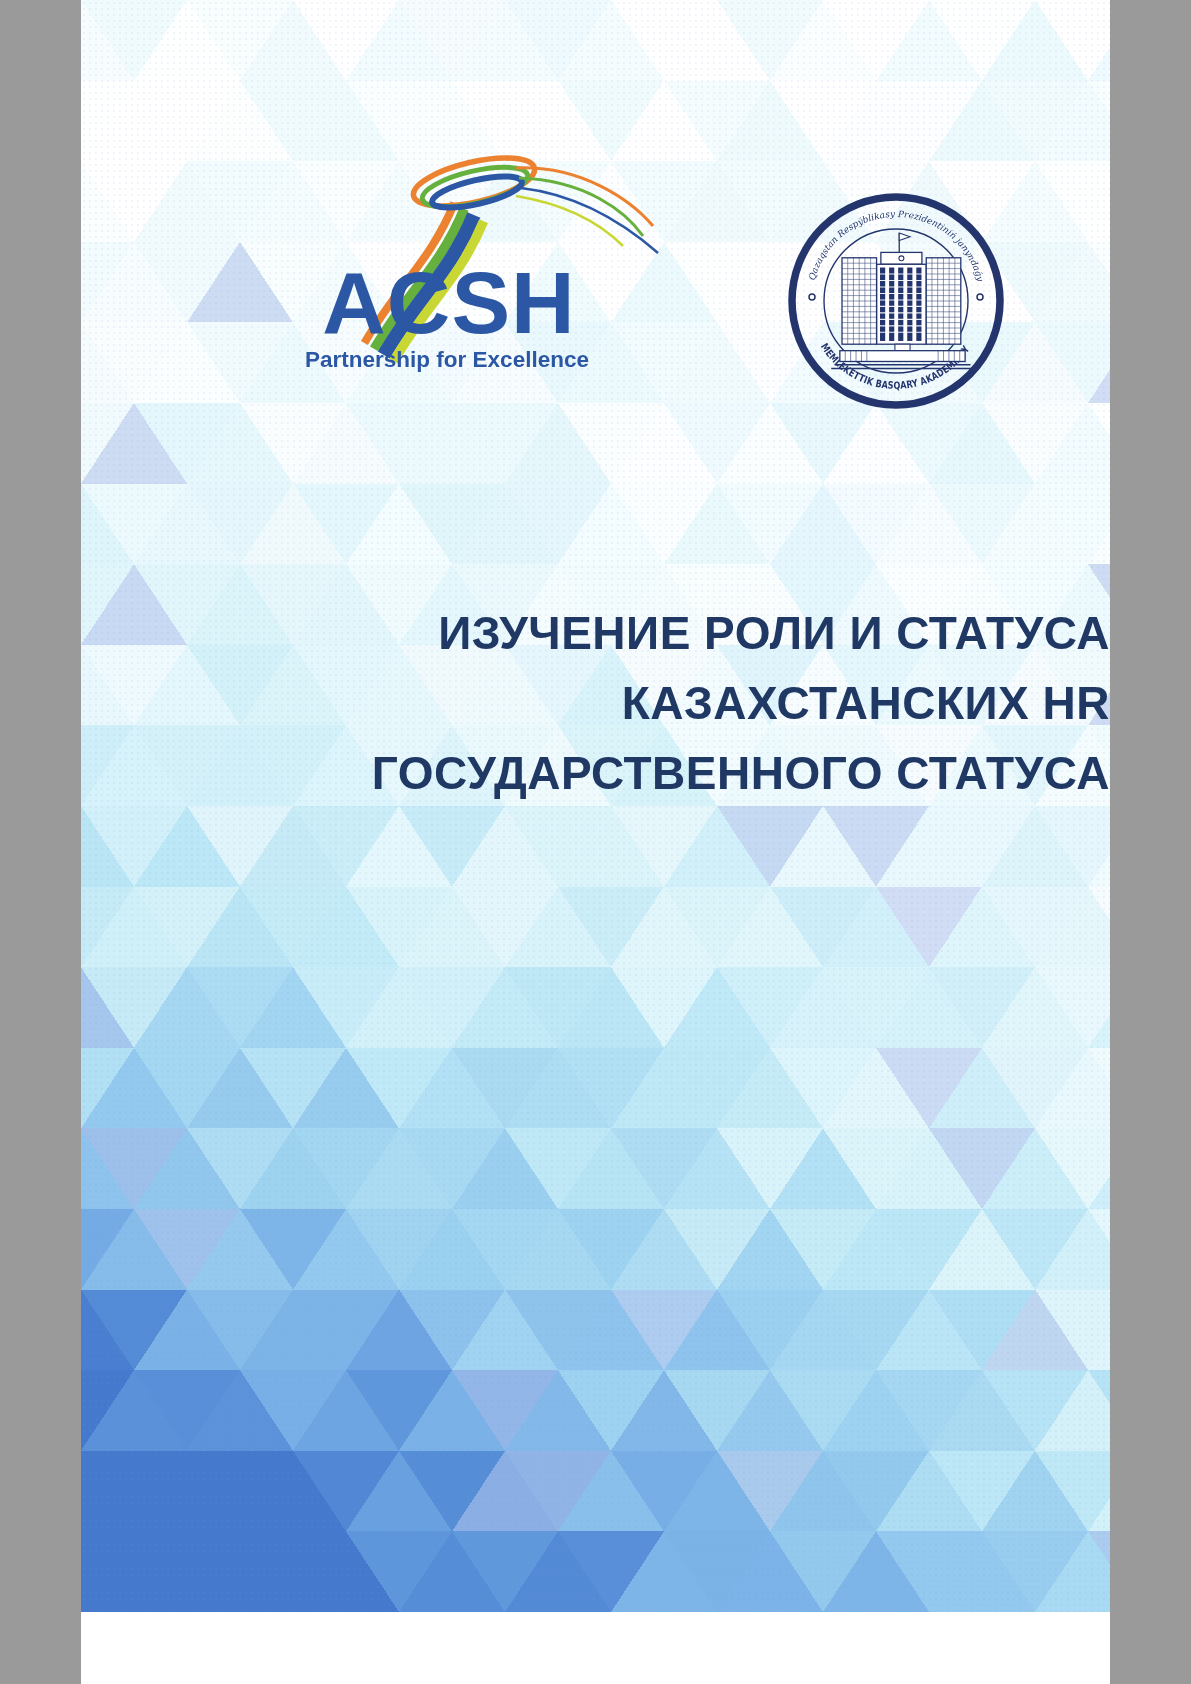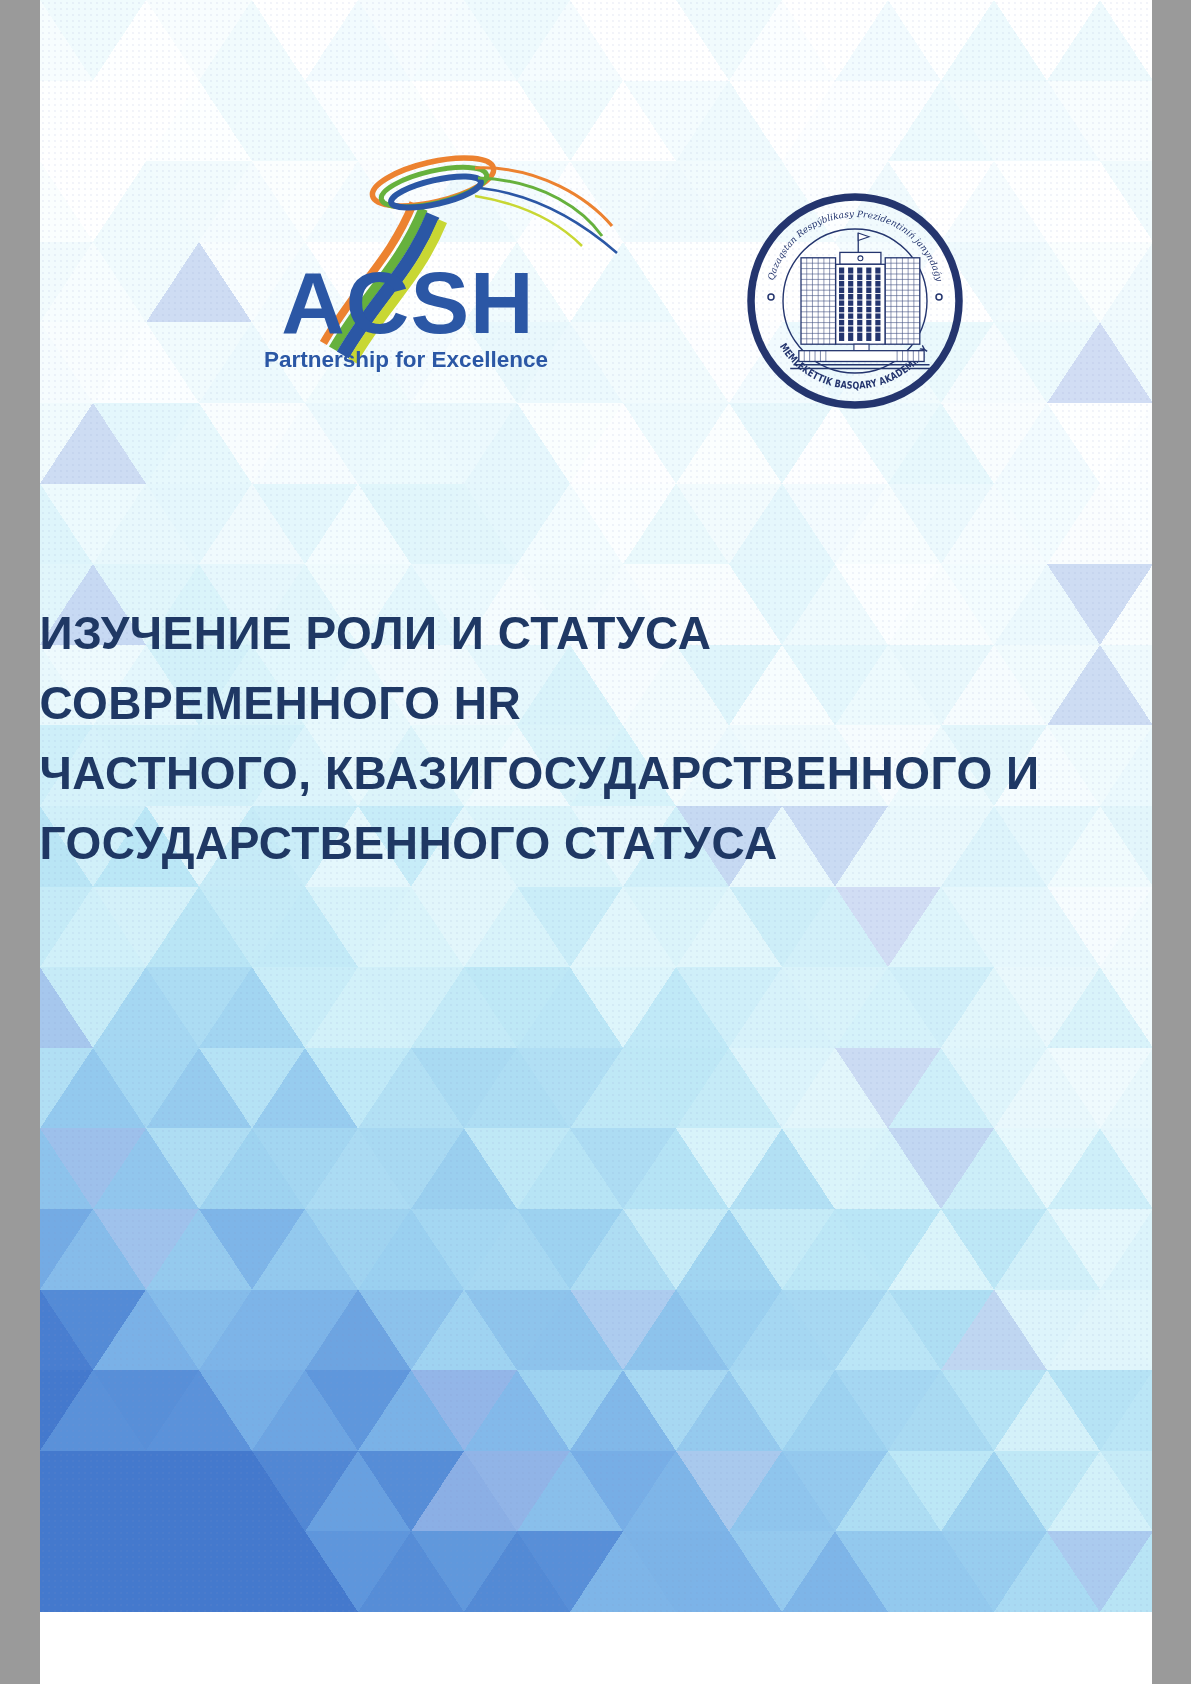--- a/index.html
+++ b/index.html
@@ -1,35 +1,35 @@
 <!DOCTYPE html>
 <html><head>
 <meta charset="utf-8">
 <style>
   html,body{margin:0;padding:0;background:#9a9a9a;}
   .page{
     position:relative;
-    width:1112px;height:1684px;
+    width:1029px;height:1684px;
     margin:0 auto;
     background:#ffffff;
     overflow:hidden;
     font-family:"Liberation Sans",sans-serif;
   }
   #bg-mosaic{position:absolute;left:0;top:0;}
   .halftone{
     position:absolute;left:0;top:0;width:1191px;height:1612px;
     background-image:radial-gradient(rgba(130,145,200,0.10) 1px, rgba(0,0,0,0) 1.1px);
     background-size:6px 6px;
     pointer-events:none;
   }
   .acsh-logo{position:absolute;left:200px;top:130px;}
   .seal{position:absolute;left:701px;top:187px;}
   .title-block{
     position:absolute;left:0;right:0;top:598px;
-    text-align:left;
+    text-align:right;
     color:#1f3864;
     font-weight:700;
     font-size:46px;
     line-height:70px;
     letter-spacing:0.5px;
   }
   .title-line{white-space:nowrap;}
   .seal-top-arc{
     font-family:"DejaVu Serif",serif;
     font-style:italic;
@@ -717,18 +717,17 @@
         <line x1="54" y1="46" x2="54" y2="56"></line>
           <line x1="59" y1="46" x2="59" y2="56"></line>
       </g>
       <line x1="-57" y1="59" x2="69" y2="59" stroke-width="1.4"></line>
       <line x1="-60" y1="62.5" x2="72" y2="62.5" stroke-width="1.4"></line>
     </g>
   </svg>
 
   <div class="title-block">
     <div class="title-line">ИЗУЧЕНИЕ РОЛИ И СТАТУСА</div>
-    <div class="title-line">СОВРЕМЕННОГО HR</div>
-    <div class="title-line">ЧАСТНОГО, КВАЗИГОСУДАРСТВЕННОГО И</div>
+    <div class="title-line">КАЗАХСТАНСКИХ HR</div>
     <div class="title-line">ГОСУДАРСТВЕННОГО СТАТУСА</div>
   </div>
 
 </div>
 
 </body></html>

